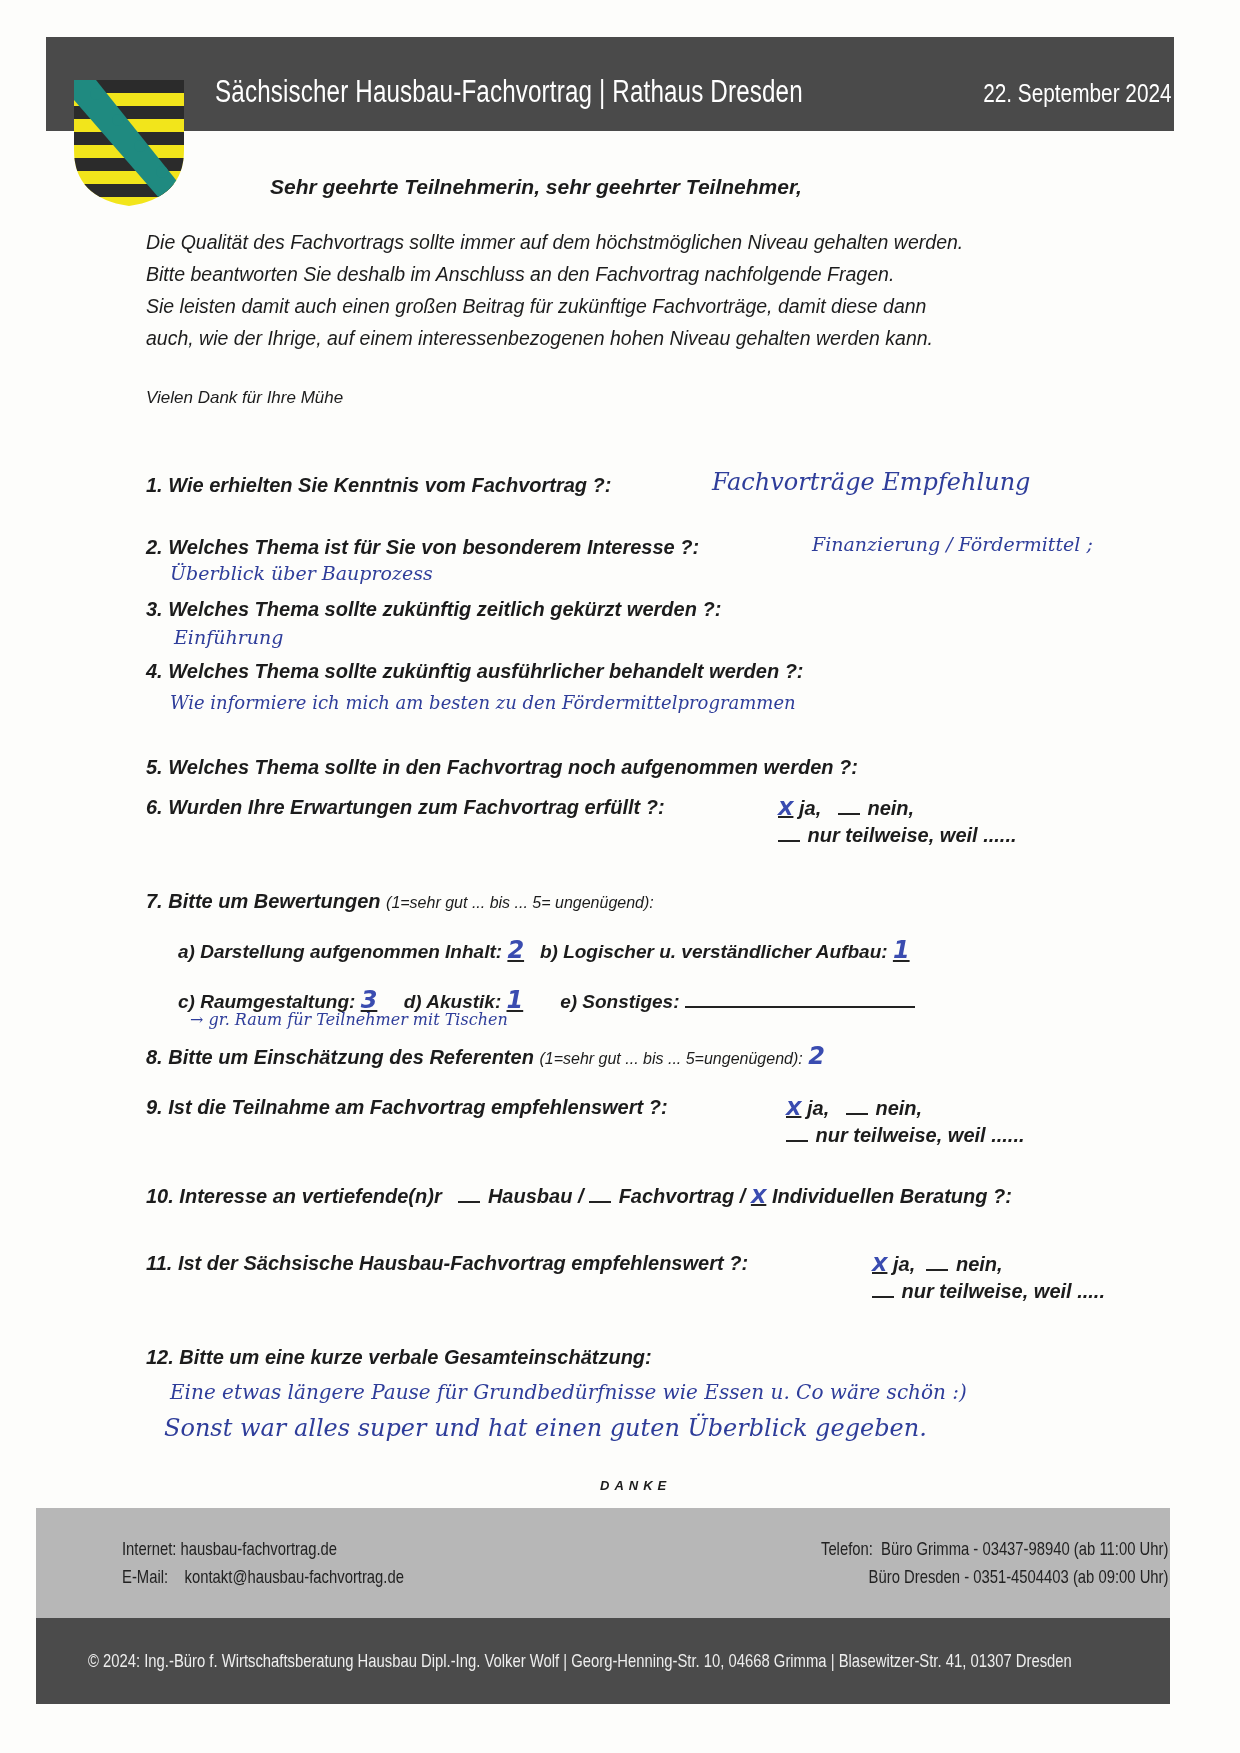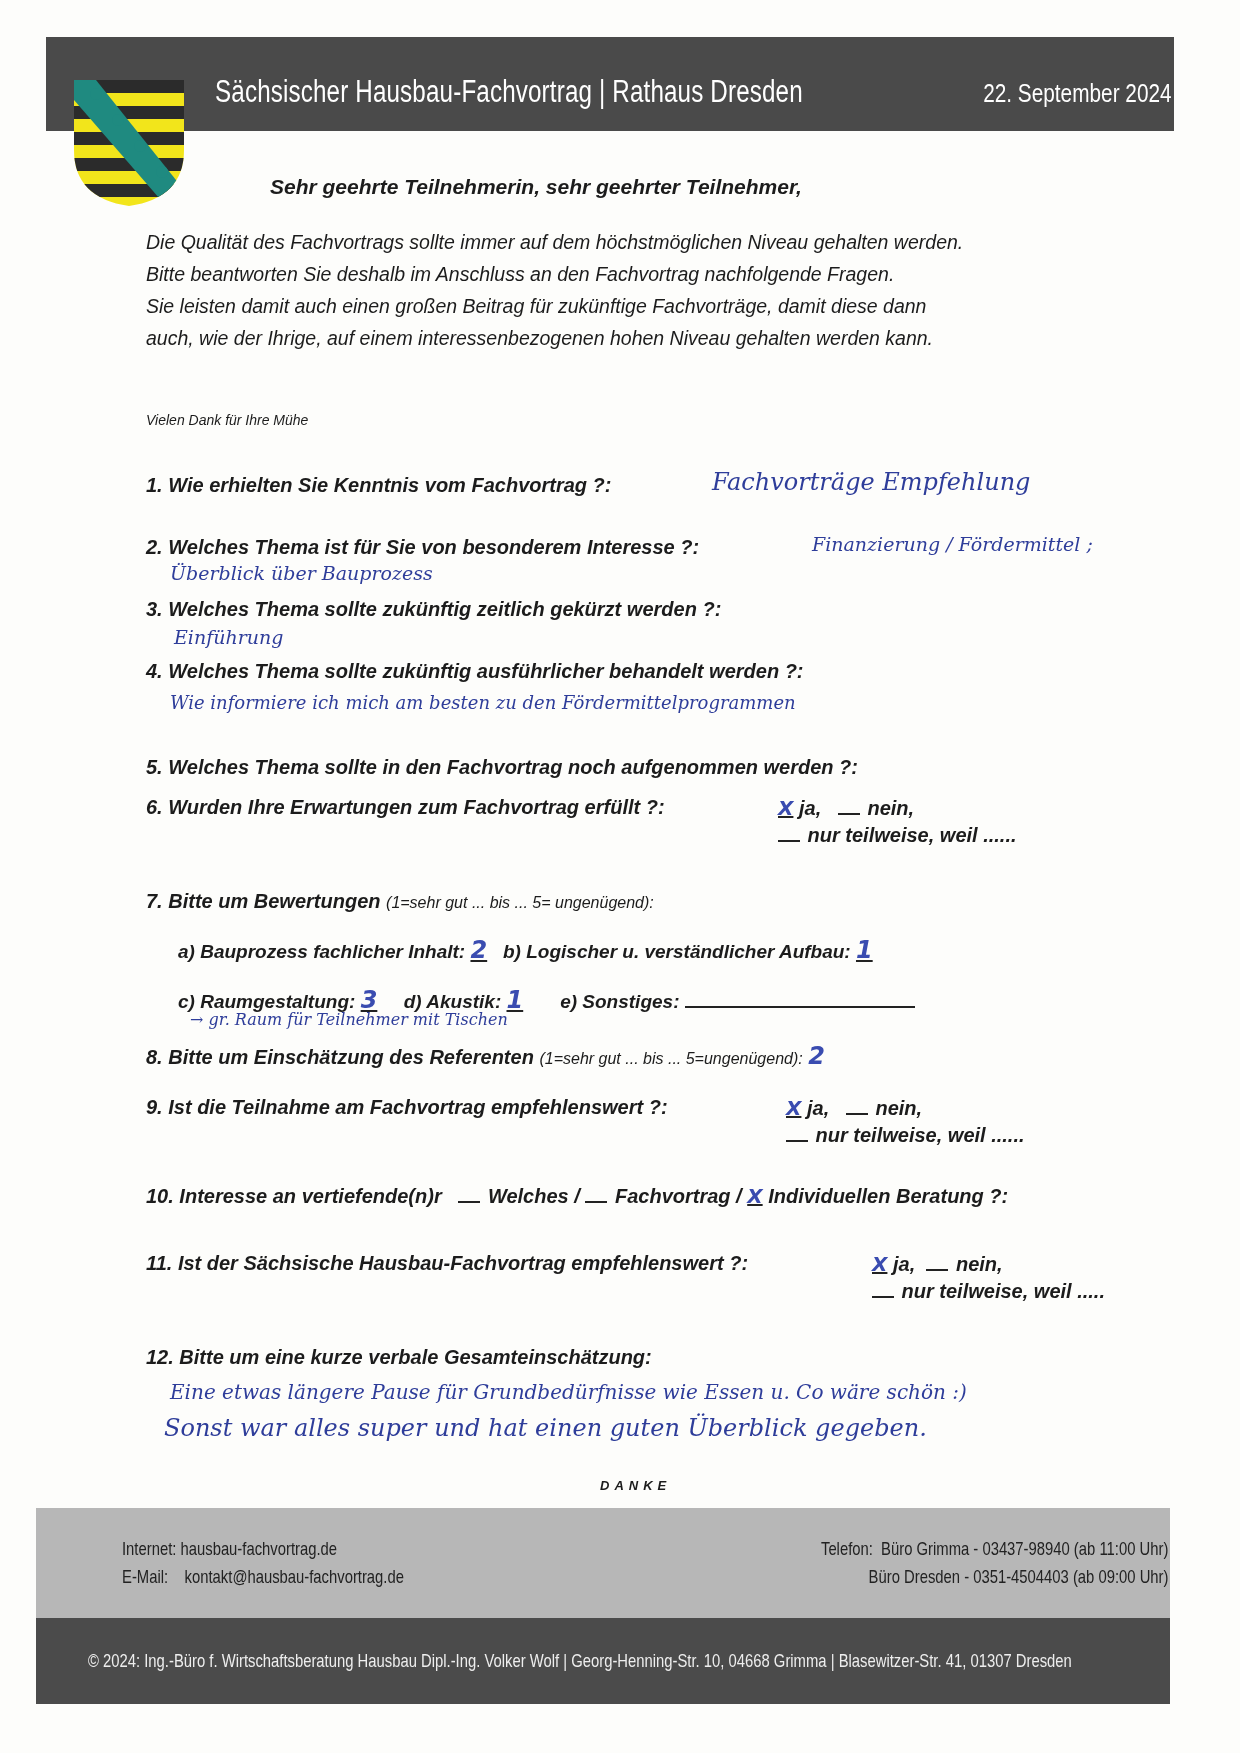--- a/index.html
+++ b/index.html
@@ -5,21 +5,21 @@
   html,body{margin:0;padding:0;}
   body{width:1240px;height:1753px;background:#fdfdfb;position:relative;overflow:hidden;font-family:"Liberation Sans",sans-serif;color:#1c1c1c;}
   .abs{position:absolute;}
   .header-band{left:46px;top:37px;width:1128px;height:94px;background:#4a4a4a;}
   .header-title{left:215px;top:74px;color:#fff;font-family:"Liberation Sans",sans-serif;font-size:31px;transform:scaleX(0.78);transform-origin:left top;letter-spacing:0.2px;white-space:nowrap;}
   .header-date{right:68px;top:78px;color:#fff;font-size:26px;transform:scaleX(0.8);transform-origin:right top;white-space:nowrap;}
   .crest{left:74px;top:80px;width:110px;height:126px;}
   .greeting{left:270px;top:175px;font-size:21px;font-weight:bold;font-style:italic;}
   .intro{left:146px;top:226px;font-size:19.5px;font-style:italic;line-height:32px;}
   .intro div{white-space:nowrap;}
-  .thanks{left:146px;top:388px;font-size:14px;font-style:italic;margin-top:24px;}
+  .thanks{left:146px;top:388px;font-size:17px;font-style:italic;}
   .q{font-size:20px;font-weight:bold;font-style:italic;white-space:nowrap;}
   .hw{font-family:"DejaVu Serif",serif;font-style:italic;color:#2e3d9a;font-size:24px;white-space:nowrap;}
   .hw-sm{font-size:19px;}
   .small{font-weight:normal;font-size:16px;}
   .mark{color:#3a4cb0;font-family:"DejaVu Sans",sans-serif;font-style:italic;text-decoration:underline;text-decoration-color:#222;}
   .blank{display:inline-block;border-bottom:2px solid #222;width:22px;height:1px;vertical-align:baseline;margin-right:2px;}
   .line-blank{display:inline-block;border-bottom:2px solid #222;width:230px;}
   .danke{left:600px;top:1478px;font-size:13px;font-weight:bold;font-style:italic;letter-spacing:5px;}
   .footer-light{left:36px;top:1508px;width:1134px;height:110px;background:#b7b7b7;}
   .footer-dark{left:36px;top:1618px;width:1134px;height:86px;background:#4b4b4b;}
@@ -89,21 +89,21 @@
 <div class="abs q" style="left:778px;top:824px;">
   <span class="blank"></span>
   <span>nur teilweise, weil ......</span>
 </div>
 
 <div class="abs q" style="left:146px;top:890px;">
   <span>7. Bitte um Bewertungen</span>
   <span class="small">(1=sehr gut ... bis ...  5= ungenügend):</span>
 </div>
 <div class="abs q" style="left:178px;top:936px;font-size:19px;">
-  <span>a) Bauprozess fachlicher Inhalt:</span>
+  <span>a) Darstellung aufgenommen Inhalt:</span>
   <span class="mark" style="font-size:24px;">2</span>
   &nbsp;&nbsp;<span>b) Logischer  u. verständlicher Aufbau:</span>
   <span class="mark" style="font-size:24px;">1</span>
 </div>
 <div class="abs q" style="left:178px;top:986px;font-size:19px;">
   <span>c) Raumgestaltung:</span>
   <span class="mark" style="font-size:24px;">3</span>
   &nbsp;&nbsp;&nbsp;&nbsp;<span>d) Akustik:</span>
   <span class="mark" style="font-size:24px;">1</span>
   &nbsp;&nbsp;&nbsp;&nbsp;&nbsp;&nbsp;<span>e) Sonstiges:</span>
@@ -125,21 +125,21 @@
   <span>nein,</span>
 </div>
 <div class="abs q" style="left:786px;top:1124px;">
   <span class="blank"></span>
   <span>nur teilweise, weil  ......</span>
 </div>
 
 <div class="abs q" style="left:146px;top:1184px;">
   <span>10. Interesse an vertiefende(n)r</span>
   &nbsp;&nbsp;<span class="blank"></span>
-  <span>Welches /</span>
+  <span>Hausbau /</span>
   <span class="blank"></span>
   <span>Fachvortrag /</span>
   <span class="mark">X</span>
   <span>Individuellen Beratung ?:</span>
 </div>
 
 <div class="abs q" style="left:146px;top:1252px;">11. Ist der Sächsische Hausbau-Fachvortrag empfehlenswert ?:</div>
 <div class="abs q" style="left:872px;top:1252px;">
   <span class="mark">X</span>
   <span>ja,</span>

